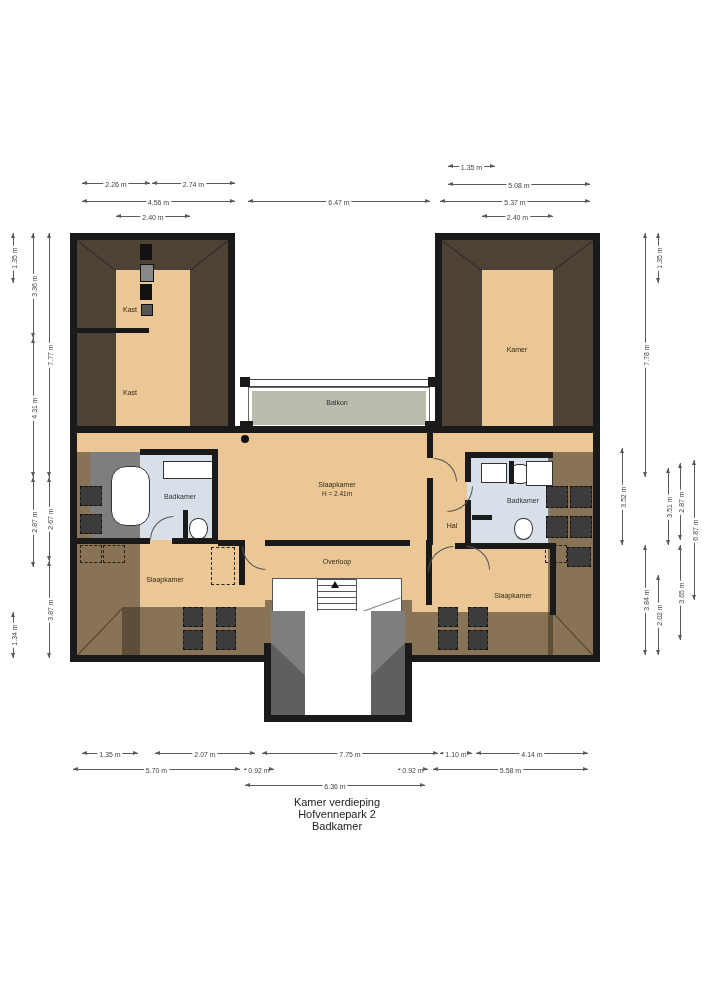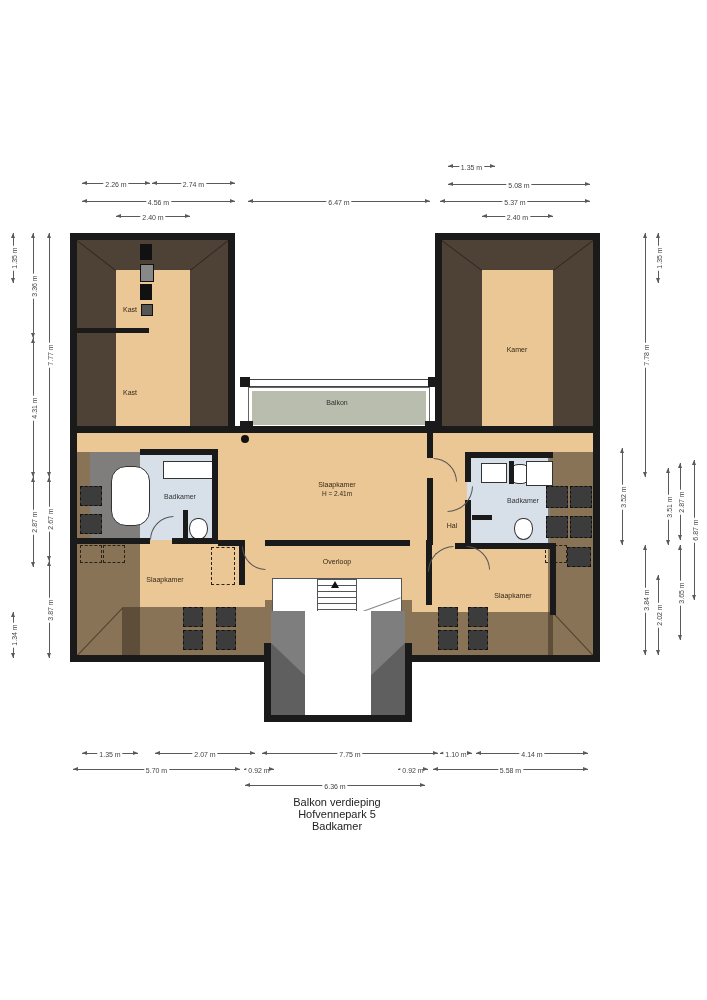--- a/index.html
+++ b/index.html
@@ -270,15 +270,15 @@
 <div class="lbl" style="left:307px;top:399px;width:60px;color:#333">Balkon</div>
 <div class="lbl" style="left:287px;top:481px;width:100px">Slaapkamer</div>
 <div class="lbl" style="left:287px;top:490px;width:100px;font-size:6.5px">H = 2.41m</div>
 <div class="lbl" style="left:437px;top:522px;width:30px">Hal</div>
 <div class="lbl" style="left:150px;top:493px;width:60px;color:#333">Badkamer</div>
 <div class="lbl" style="left:493px;top:497px;width:60px;color:#333">Badkamer</div>
 <div class="lbl" style="left:135px;top:576px;width:60px">Slaapkamer</div>
 <div class="lbl" style="left:483px;top:592px;width:60px">Slaapkamer</div>
 <div class="lbl" style="left:307px;top:558px;width:60px">Overloop</div>
 
-<div class="title" style="top:797px">Balkon verdieping</div>
-<div class="title" style="top:809px">Hofvennepark 5</div>
+<div class="title" style="top:797px">Kamer verdieping</div>
+<div class="title" style="top:809px">Hofvennepark 2</div>
 <div class="title" style="top:821px">Badkamer</div>
 
 </body></html>

